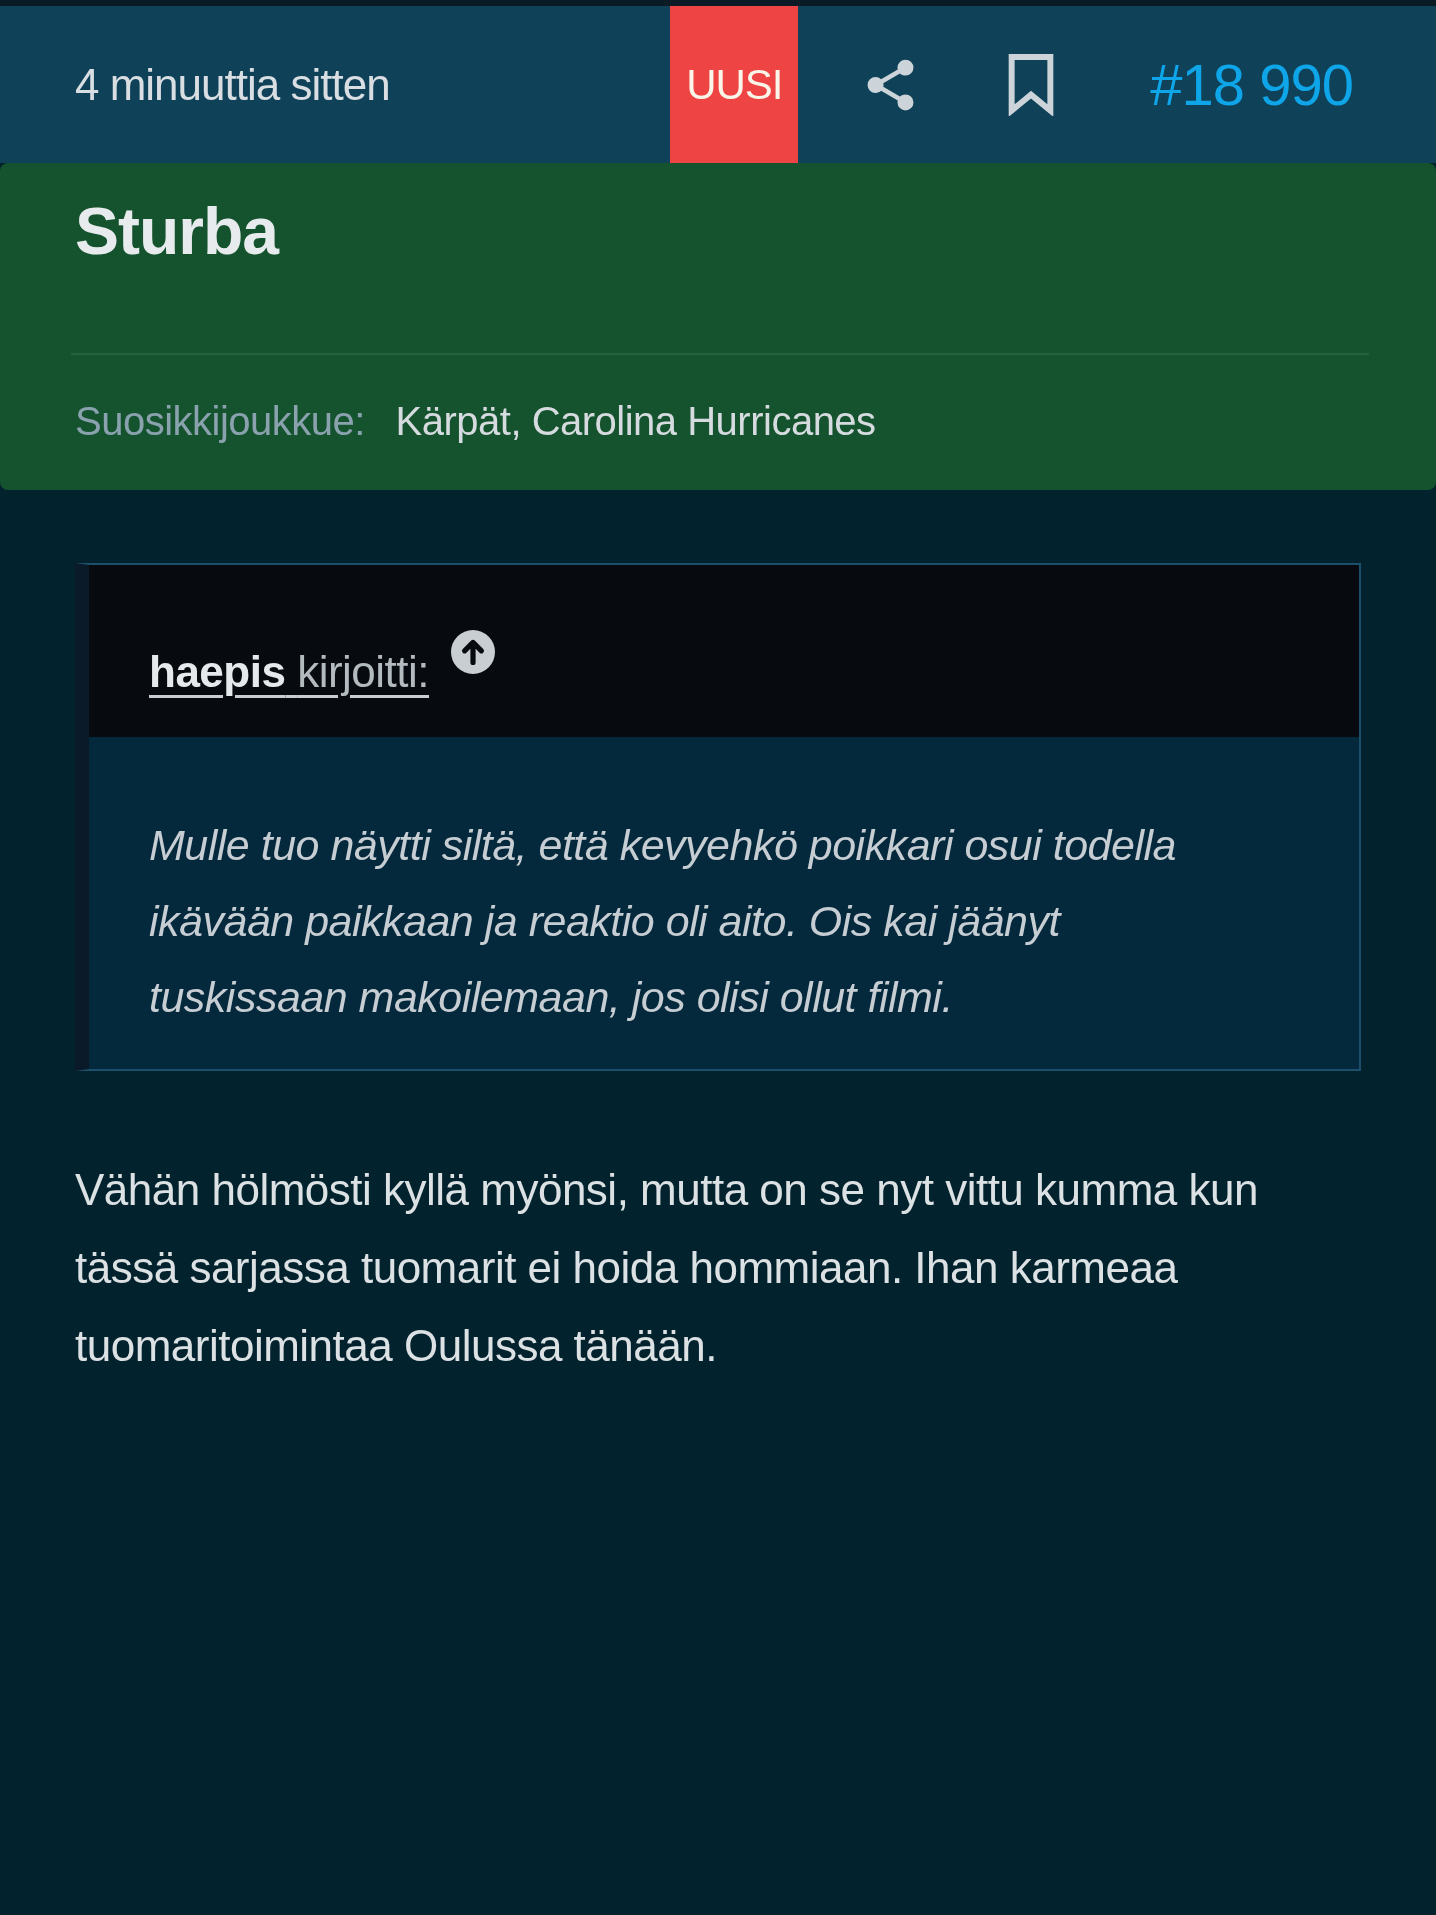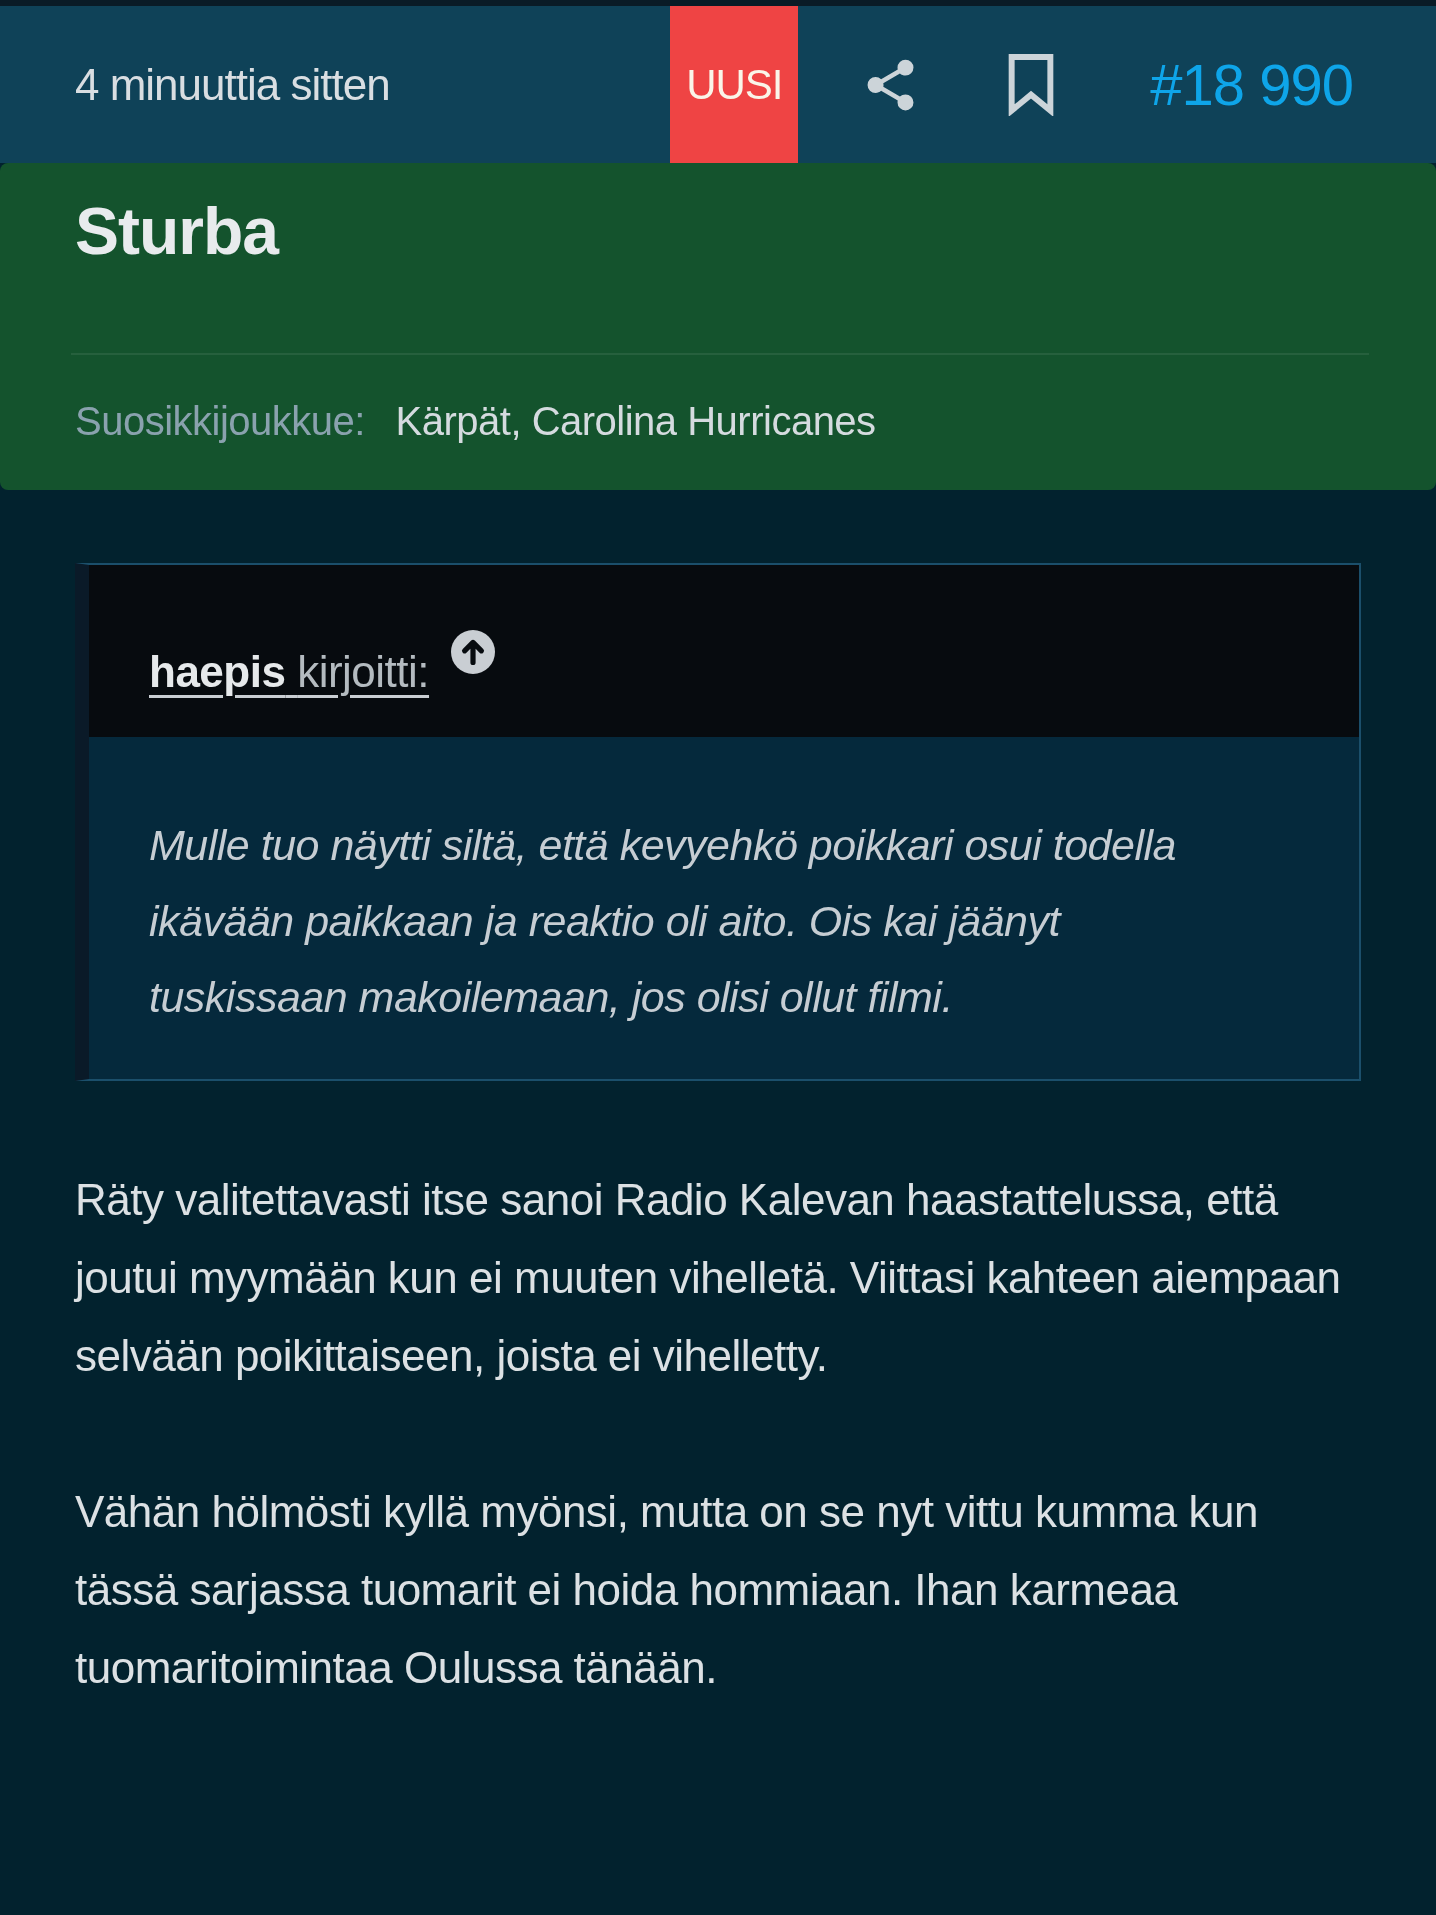--- a/index.html
+++ b/index.html
@@ -114,21 +114,21 @@
     font-size:44px;
     letter-spacing:-0.5px;
     cursor:pointer;
     margin-top:40px;
   }
   .quote-author{color:#e6e9eb;font-weight:700;}
   .quote-action{color:#b4bbc0;font-weight:400;}
   .quote-jump{margin-left:20px;}
   .quote-content{
     background:#05293c;
-    padding:70px 100px 44px 60px;
+    padding:70px 100px 34px 60px;
   }
   .quote-text{
     margin:0;
     font-style:italic;
     font-size:43px;
     line-height:76px;
     letter-spacing:-0.5px;
     color:#c6cdd3;
   }
 
@@ -191,17 +191,16 @@
           </svg>
         </span>
       </span>
     </div>
     <div class="quote-content">
       <p class="quote-text">Mulle tuo näytti siltä, että kevyehkö poikkari osui todella ikävään paikkaan ja reaktio oli aito. Ois kai jäänyt tuskissaan makoilemaan, jos olisi ollut filmi.</p>
     </div>
   </div>
 
   <div class="post-paragraphs">
-    <p>Räty valitettavasti itse sanoi Radio Kalevan haastattelussa, että joutui myymään kun ei muuten vihelletä. Viittasi kahteen aiempaan selvään poikittaiseen, joista ei vihelletty.</p>
     <p>Vähän hölmösti kyllä myönsi, mutta on se nyt vittu kumma kun tässä sarjassa tuomarit ei hoida hommiaan. Ihan karmeaa tuomaritoimintaa Oulussa tänään.</p>
   </div>
 
 </section>
 
 </body></html>

